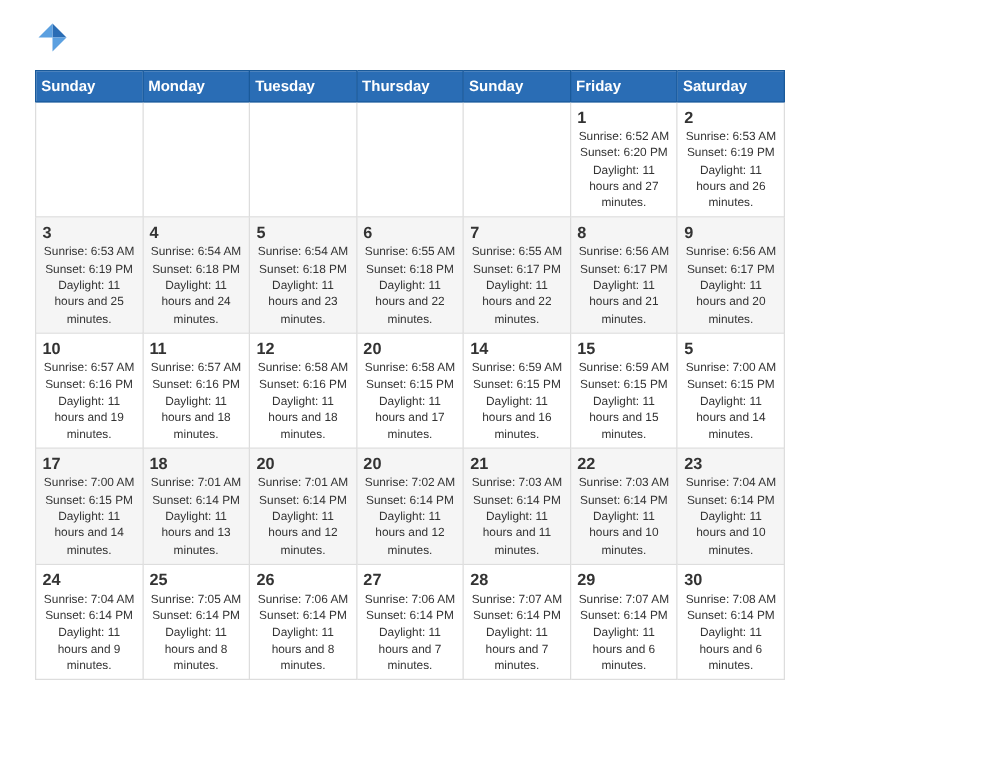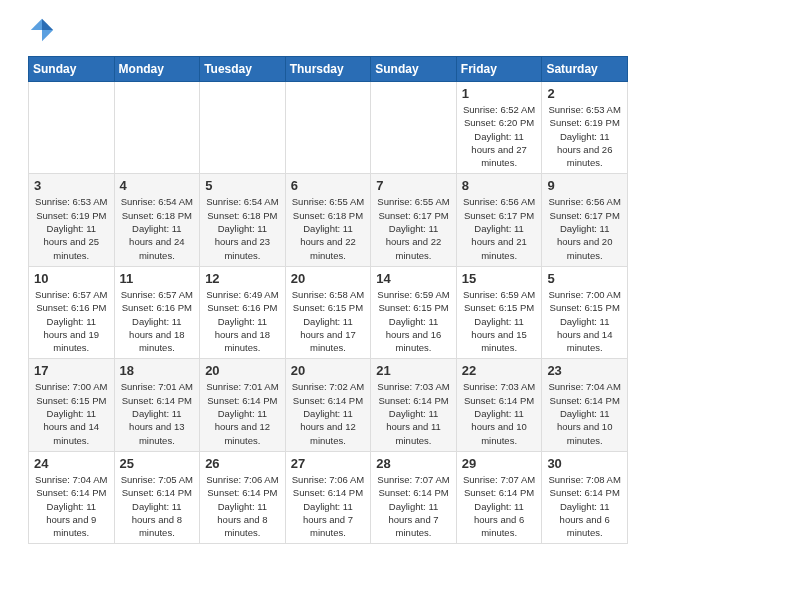--- a/index.html
+++ b/index.html
@@ -206,21 +206,21 @@
 Daylight: 11 hours and 19 minutes.</div>
           </td>
           <td>
             <span class="day-num">11</span>
             <div class="day-info">Sunrise: 6:57 AM
 Sunset: 6:16 PM
 Daylight: 11 hours and 18 minutes.</div>
           </td>
           <td>
             <span class="day-num">12</span>
-            <div class="day-info">Sunrise: 6:49 AM
+            <div class="day-info">Sunrise: 6:58 AM
 Sunset: 6:16 PM
 Daylight: 11 hours and 18 minutes.</div>
           </td>
           <td>
             <span class="day-num">20</span>
             <div class="day-info">Sunrise: 6:58 AM
 Sunset: 6:15 PM
 Daylight: 11 hours and 17 minutes.</div>
           </td>
           <td>

